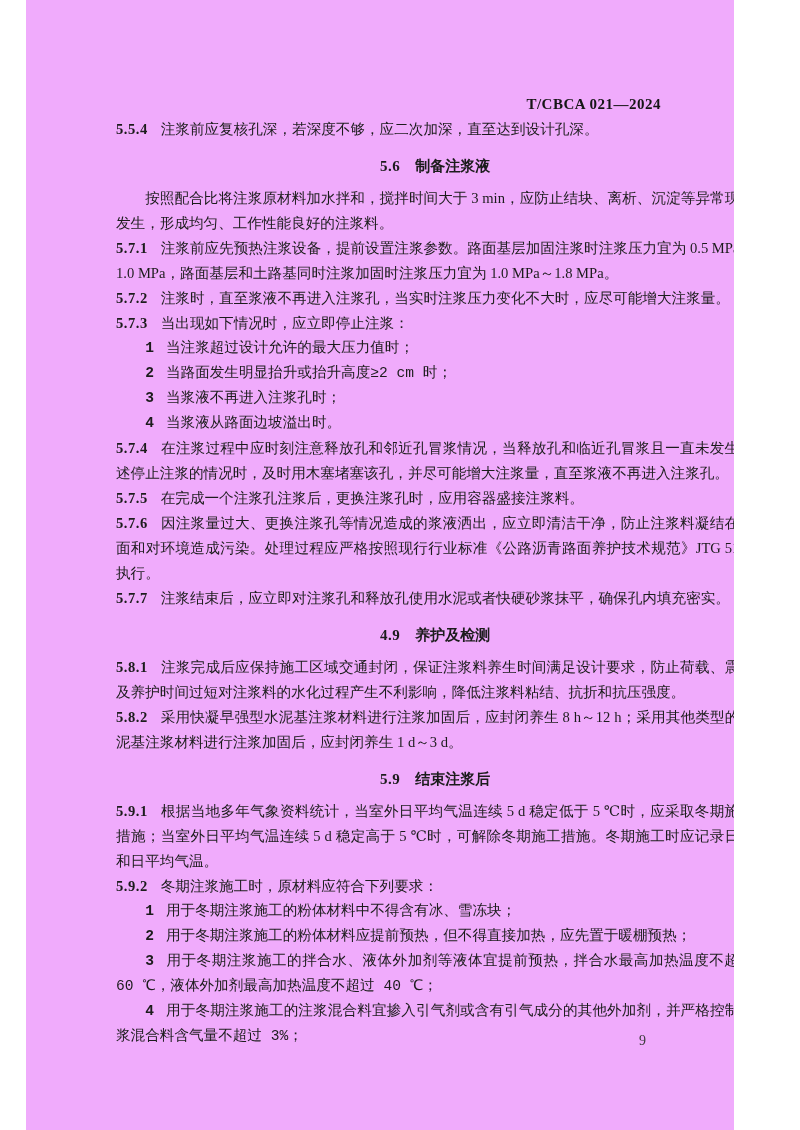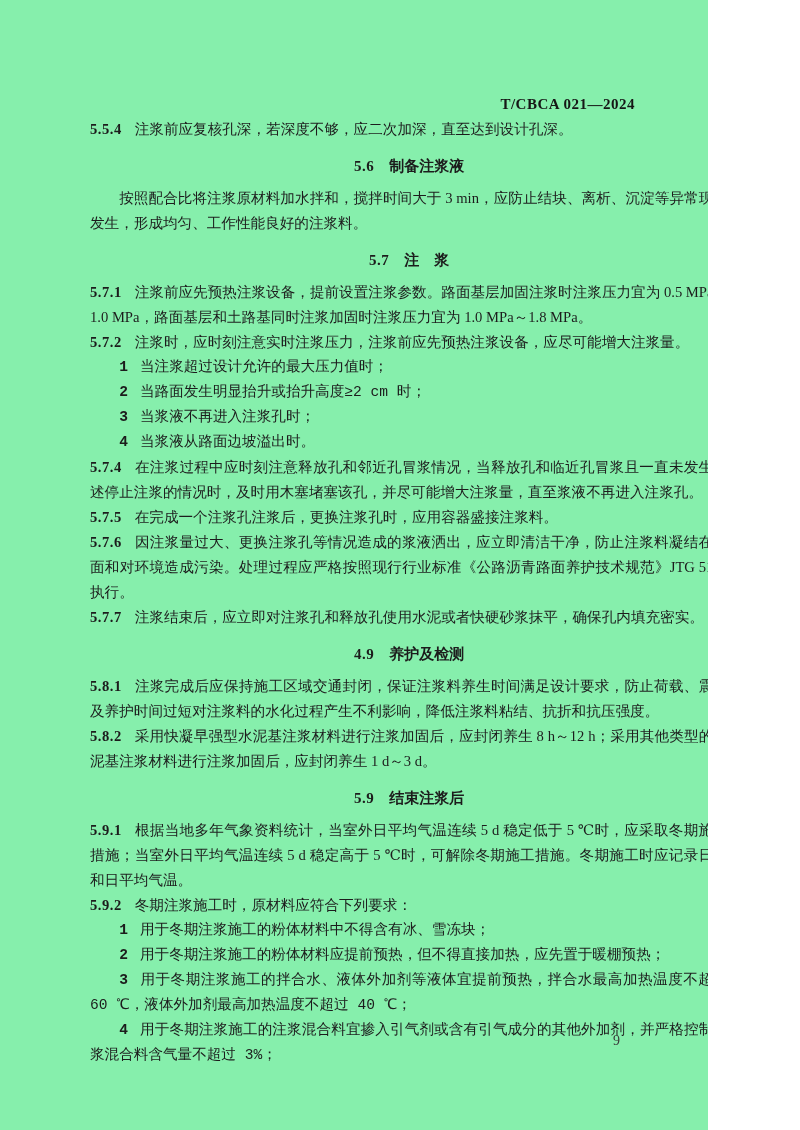--- a/index.html
+++ b/index.html
@@ -1,23 +1,24 @@
 <!DOCTYPE html>
 <html><head>
 <meta charset="utf-8">
 <style>
   html,body { margin:0; padding:0; background:#ffffff; }
   .page {
     position: relative;
     width: 708px;
     height: 1130px;
-    background: #86efac;
+    background: #f0abfc;
     font-family: "Liberation Serif", "DejaVu Serif", serif;
     color: #1c1c1c;
     overflow: hidden;
+    margin-left: 26px;
   }
   .running-header {
     position: absolute;
     top: 96px;
     right: 73px;
     font-size: 15px;
     font-weight: bold;
     letter-spacing: 0.5px;
     color: #161616;
   }
@@ -67,26 +68,26 @@
 
   <div class="doc-body">
 
 
     <div class="clause"><span class="num">5.5.4</span><span class="txt">注浆前应复核孔深，若深度不够，应二次加深，直至达到设计孔深。</span></div>
 
     <h2 class="heading"><span class="hnum">5.6</span><span class="htitle">制备注浆液</span></h2>
 
     <p class="para">按照配合比将注浆原材料加水拌和，搅拌时间大于 3 min，应防止结块、离析、沉淀等异常现象发生，形成均匀、工作性能良好的注浆料。</p>
 
-    <h2 class="heading"><span class="hnum">5.7</span><span class="htitle">注　浆</span></h2>
 
     <div class="clause"><span class="num">5.7.1</span><span class="txt">注浆前应先预热注浆设备，提前设置注浆参数。路面基层加固注浆时注浆压力宜为 0.5 MPa～1.0 MPa，路面基层和土路基同时注浆加固时注浆压力宜为 1.0 MPa～1.8 MPa。</span></div>
 
-    <div class="clause"><span class="num">5.7.2</span><span class="txt">注浆时，应时刻注意实时注浆压力，注浆前应先预热注浆设备，应尽可能增大注浆量。</span></div>
+    <div class="clause"><span class="num">5.7.2</span><span class="txt">注浆时，直至浆液不再进入注浆孔，当实时注浆压力变化不大时，应尽可能增大注浆量。</span></div>
 
+    <div class="clause"><span class="num">5.7.3</span><span class="txt">当出现如下情况时，应立即停止注浆：</span></div>
 
     <div class="item"><span class="inum">1</span><span class="txt">当注浆超过设计允许的最大压力值时；</span></div>
 
     <div class="item"><span class="inum">2</span><span class="txt">当路面发生明显抬升或抬升高度≥2 cm 时；</span></div>
 
     <div class="item"><span class="inum">3</span><span class="txt">当浆液不再进入注浆孔时；</span></div>
 
     <div class="item"><span class="inum">4</span><span class="txt">当浆液从路面边坡溢出时。</span></div>
 
     <div class="clause"><span class="num">5.7.4</span><span class="txt">在注浆过程中应时刻注意释放孔和邻近孔冒浆情况，当释放孔和临近孔冒浆且一直未发生上述停止注浆的情况时，及时用木塞堵塞该孔，并尽可能增大注浆量，直至浆液不再进入注浆孔。</span></div>

